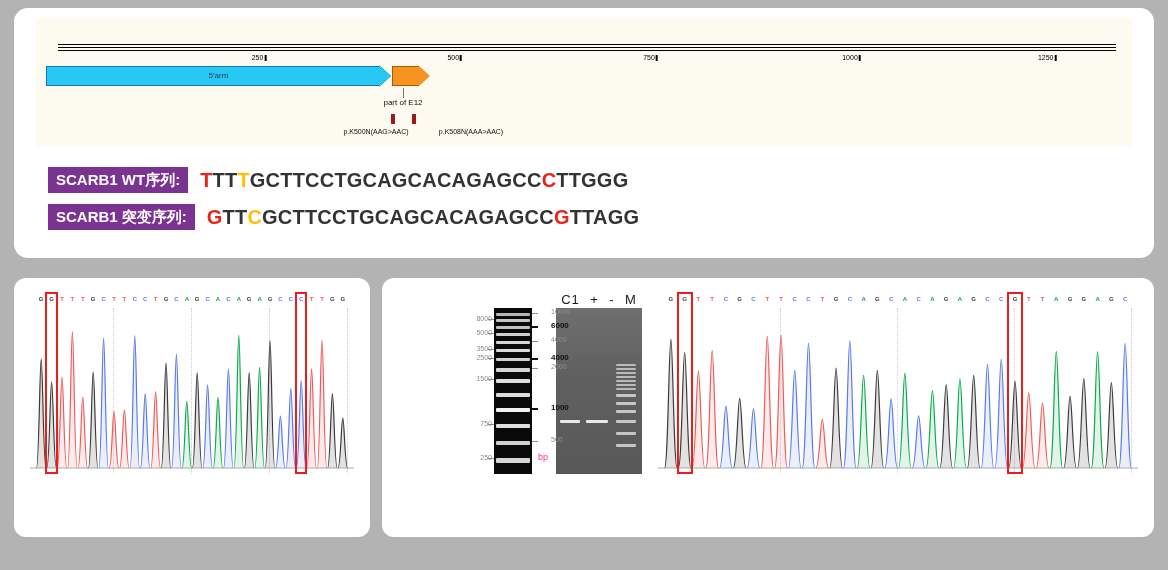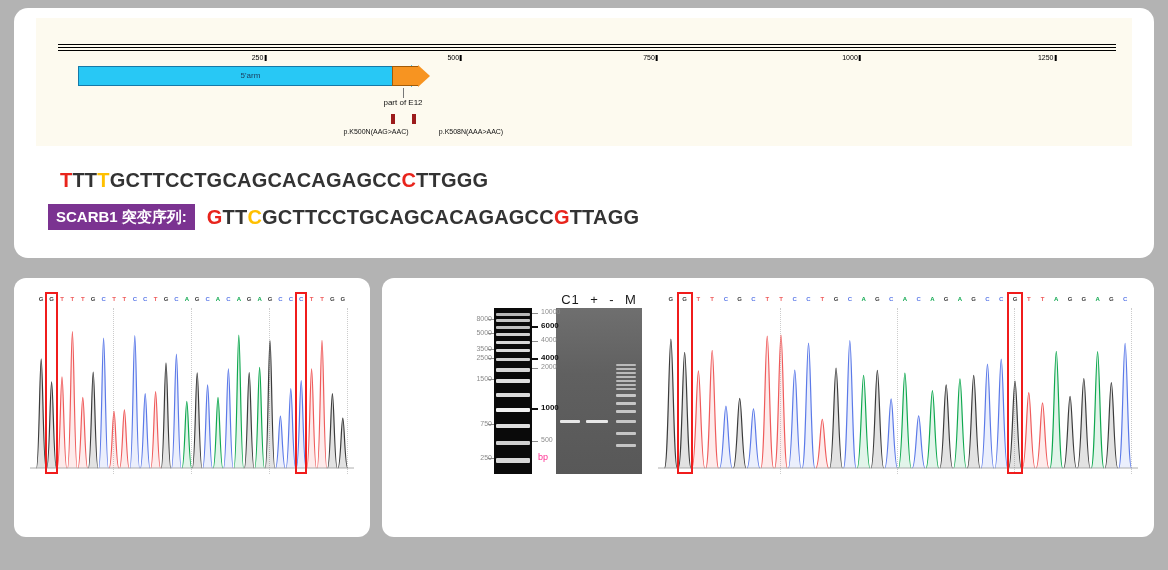--- a/index.html
+++ b/index.html
@@ -114,21 +114,21 @@
     z-index: 3;
     display: block;
   }
   .arrow.cyan .body { background: #28c8f5; border-color: #1679a8; }
   .arrow.cyan .head { border-left: 12px solid #28c8f5; filter: drop-shadow(0 0 0 #1679a8); }
   .arrow.green .body { background: #6ec792; border-color: #3e8f5f; }
   .arrow.green .head { border-left: 12px solid #6ec792; }
   .arrow.orange .body { background: #f79421; border-color: #a35b08; }
   .arrow.orange .head { border-left: 12px solid #f79421; }
 
-  .a-5arm { left: 0px; width: 345px; margin-left: 32px; }
+  .a-5arm { left: 0px; width: 345px; }
   .a-e12  { left: 346px; width: 38px; }
   .a-3arm { left: 385px; width: 345px; }
   .a-hgh  { left: 731px; width: 347px; }
 
   
   .callout-line {
     position: absolute;
     left: 367px;
     top: 70px;
     width: 1px;
@@ -328,21 +328,21 @@
     background: #d8d8d8;
     border-radius: 1px;
   }
   .lad-label {
     position: absolute;
     font-size: 7px;
     color: #8c8c8c;
     white-space: nowrap;
   }
   .lad-label.l { right: 100%; margin-right: 1px; text-align: right; }
-  .lad-label.r { left: 100%; margin-left: 1px; }
+  .lad-label.r { left: 100%; margin-left: 11px; }
   .lad-label.bold { color: #111111; font-weight: bold; font-size: 8px; }
   .lad-dash {
     position: absolute;
     width: 6px;
     height: 1px;
     background: #8c8c8c;
   }
   .bp-label {
     position: absolute;
     left: 78px;
@@ -391,20 +391,21 @@
       <div class="callout-label">part of E12</div>
 
       <div class="mut-mark m1"></div>
       <div class="mut-mark m2"></div>
 
       <div class="mut-label t1">p.K500N(AAG&gt;AAC)</div>
       <div class="mut-label t2">p.K508N(AAA&gt;AAC)</div>
     </div>
 
     <div class="seq-row r1">
+      <div class="seq-badge">SCARB1 WT序列:</div>
       <div class="seq-text" id="seq-text-0"><span class="red">T</span><span>TT</span><span class="yellow">T</span><span>GCTTCCTGCAGCACAGAGCC</span><span class="red">C</span><span>TTGGG</span></div>
     </div>
 
     <div class="seq-row r2">
       <div class="seq-badge">SCARB1 突变序列:</div>
       <div class="seq-text" id="seq-text-1"><span class="red">G</span><span>TT</span><span class="yellow">C</span><span>GCTTCCTGCAGCACAGAGCC</span><span class="red">G</span><span>TTAGG</span></div>
     </div>
   </div>
 
   <div class="bot-left">

